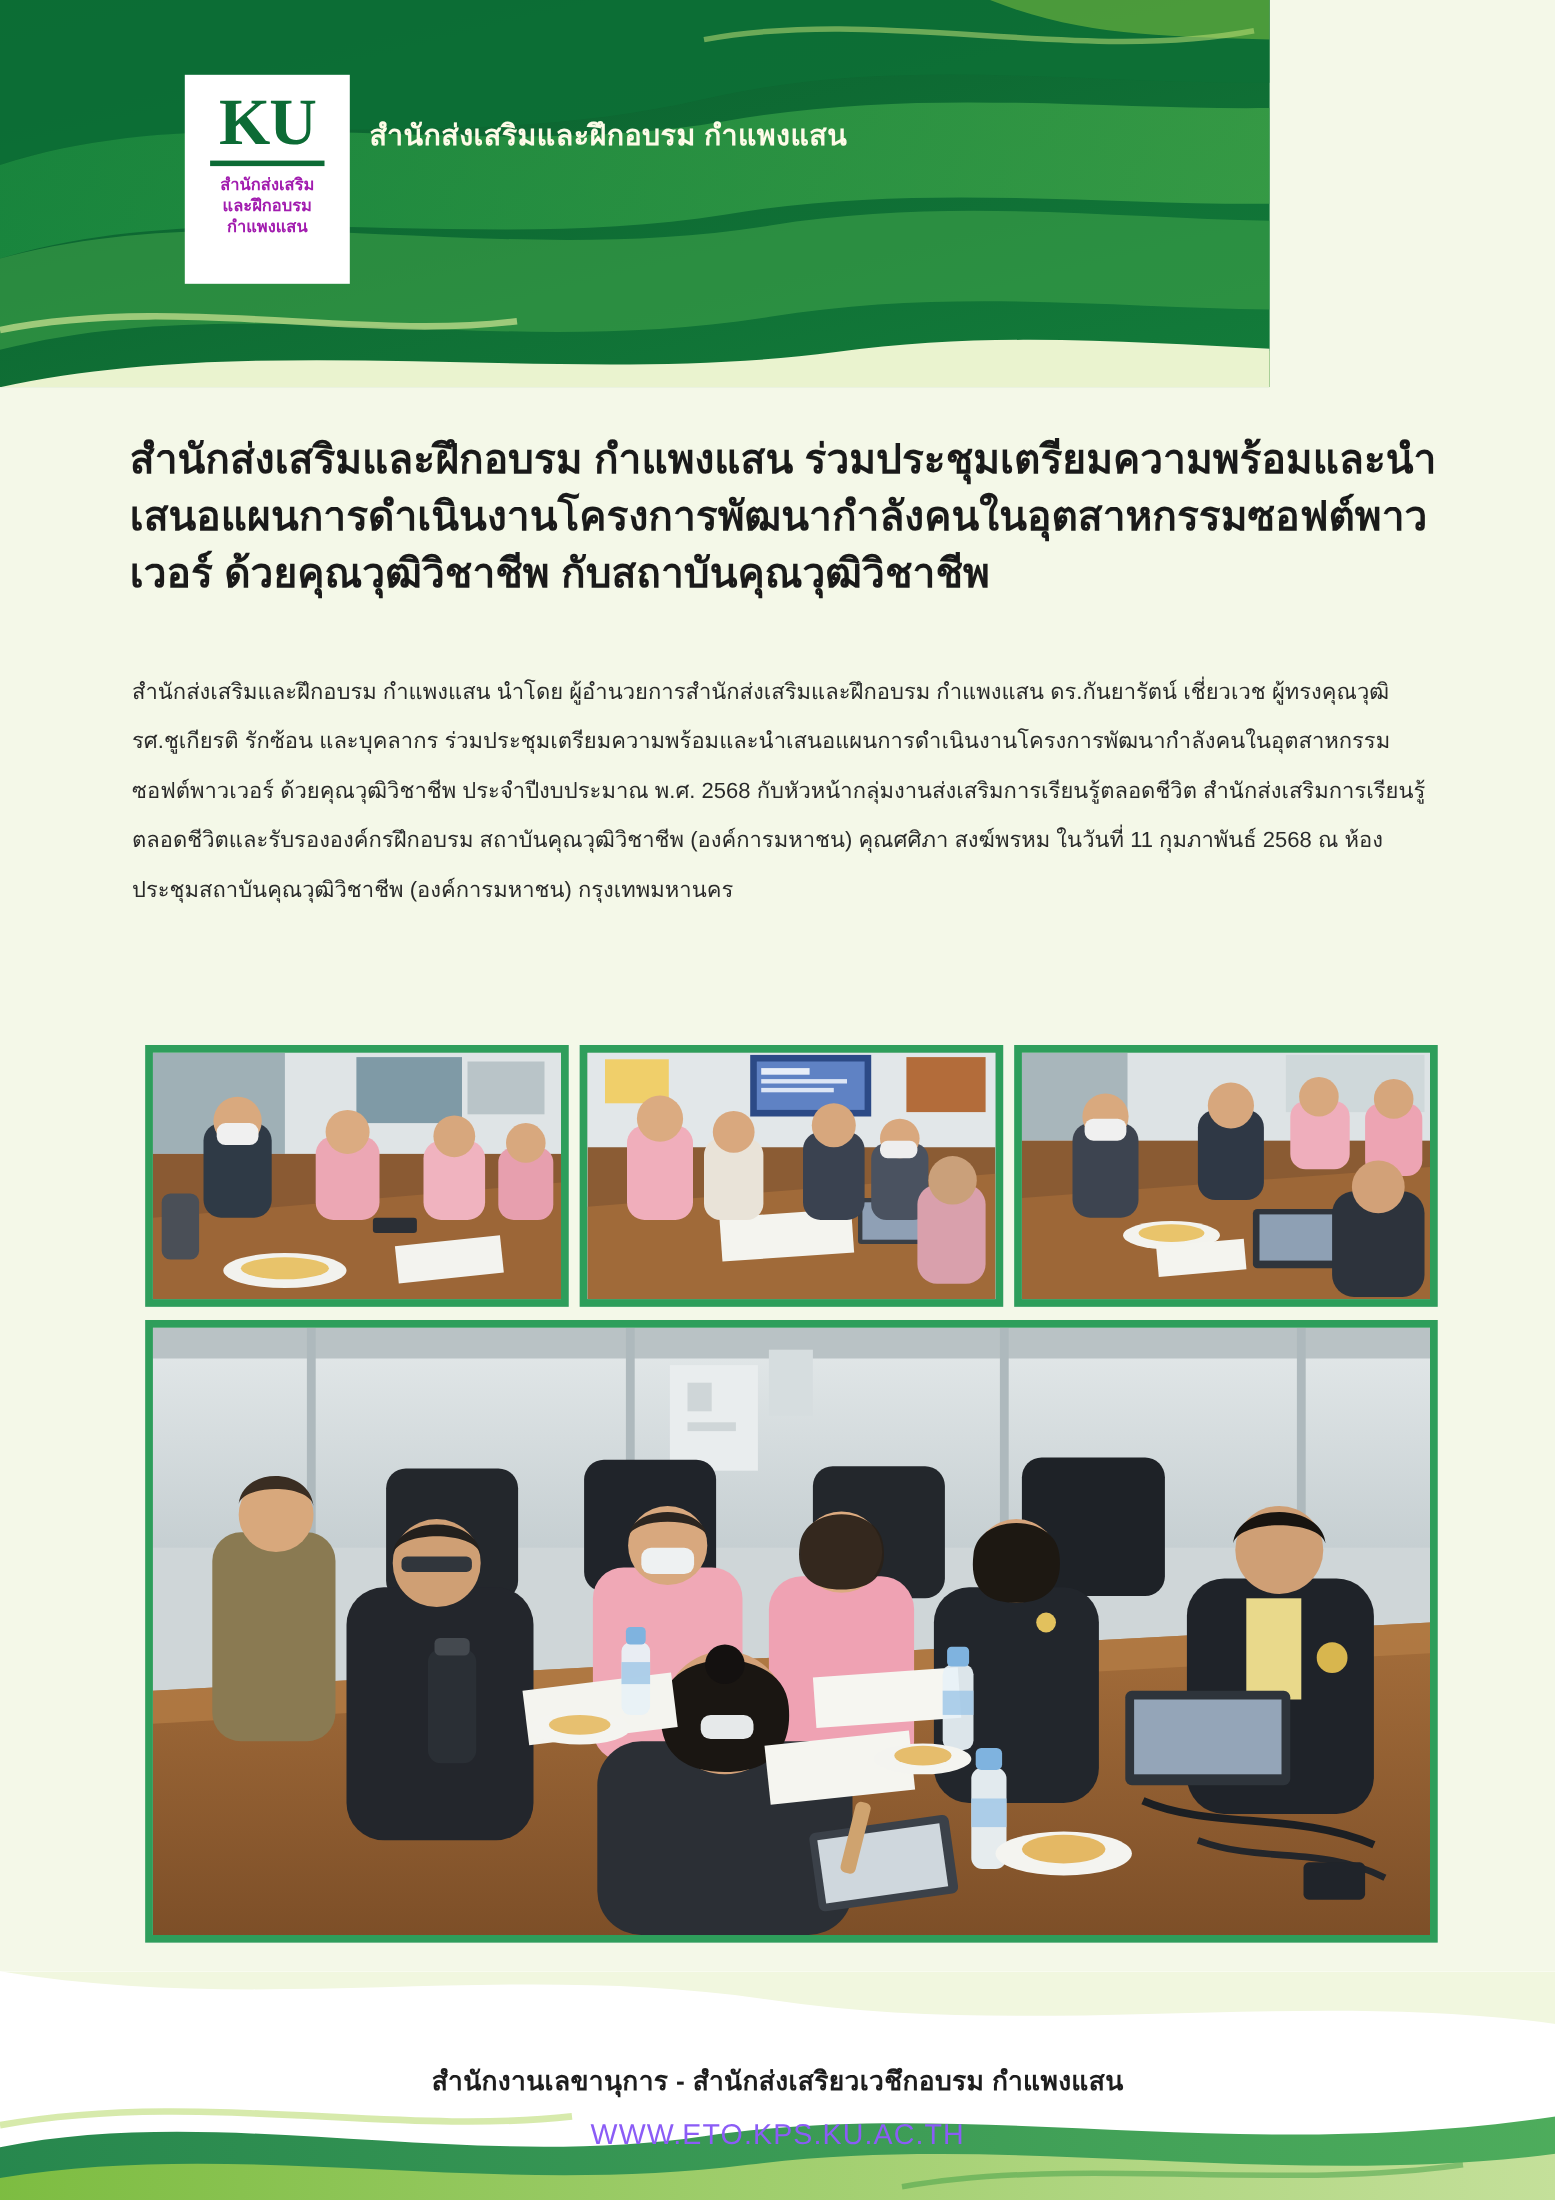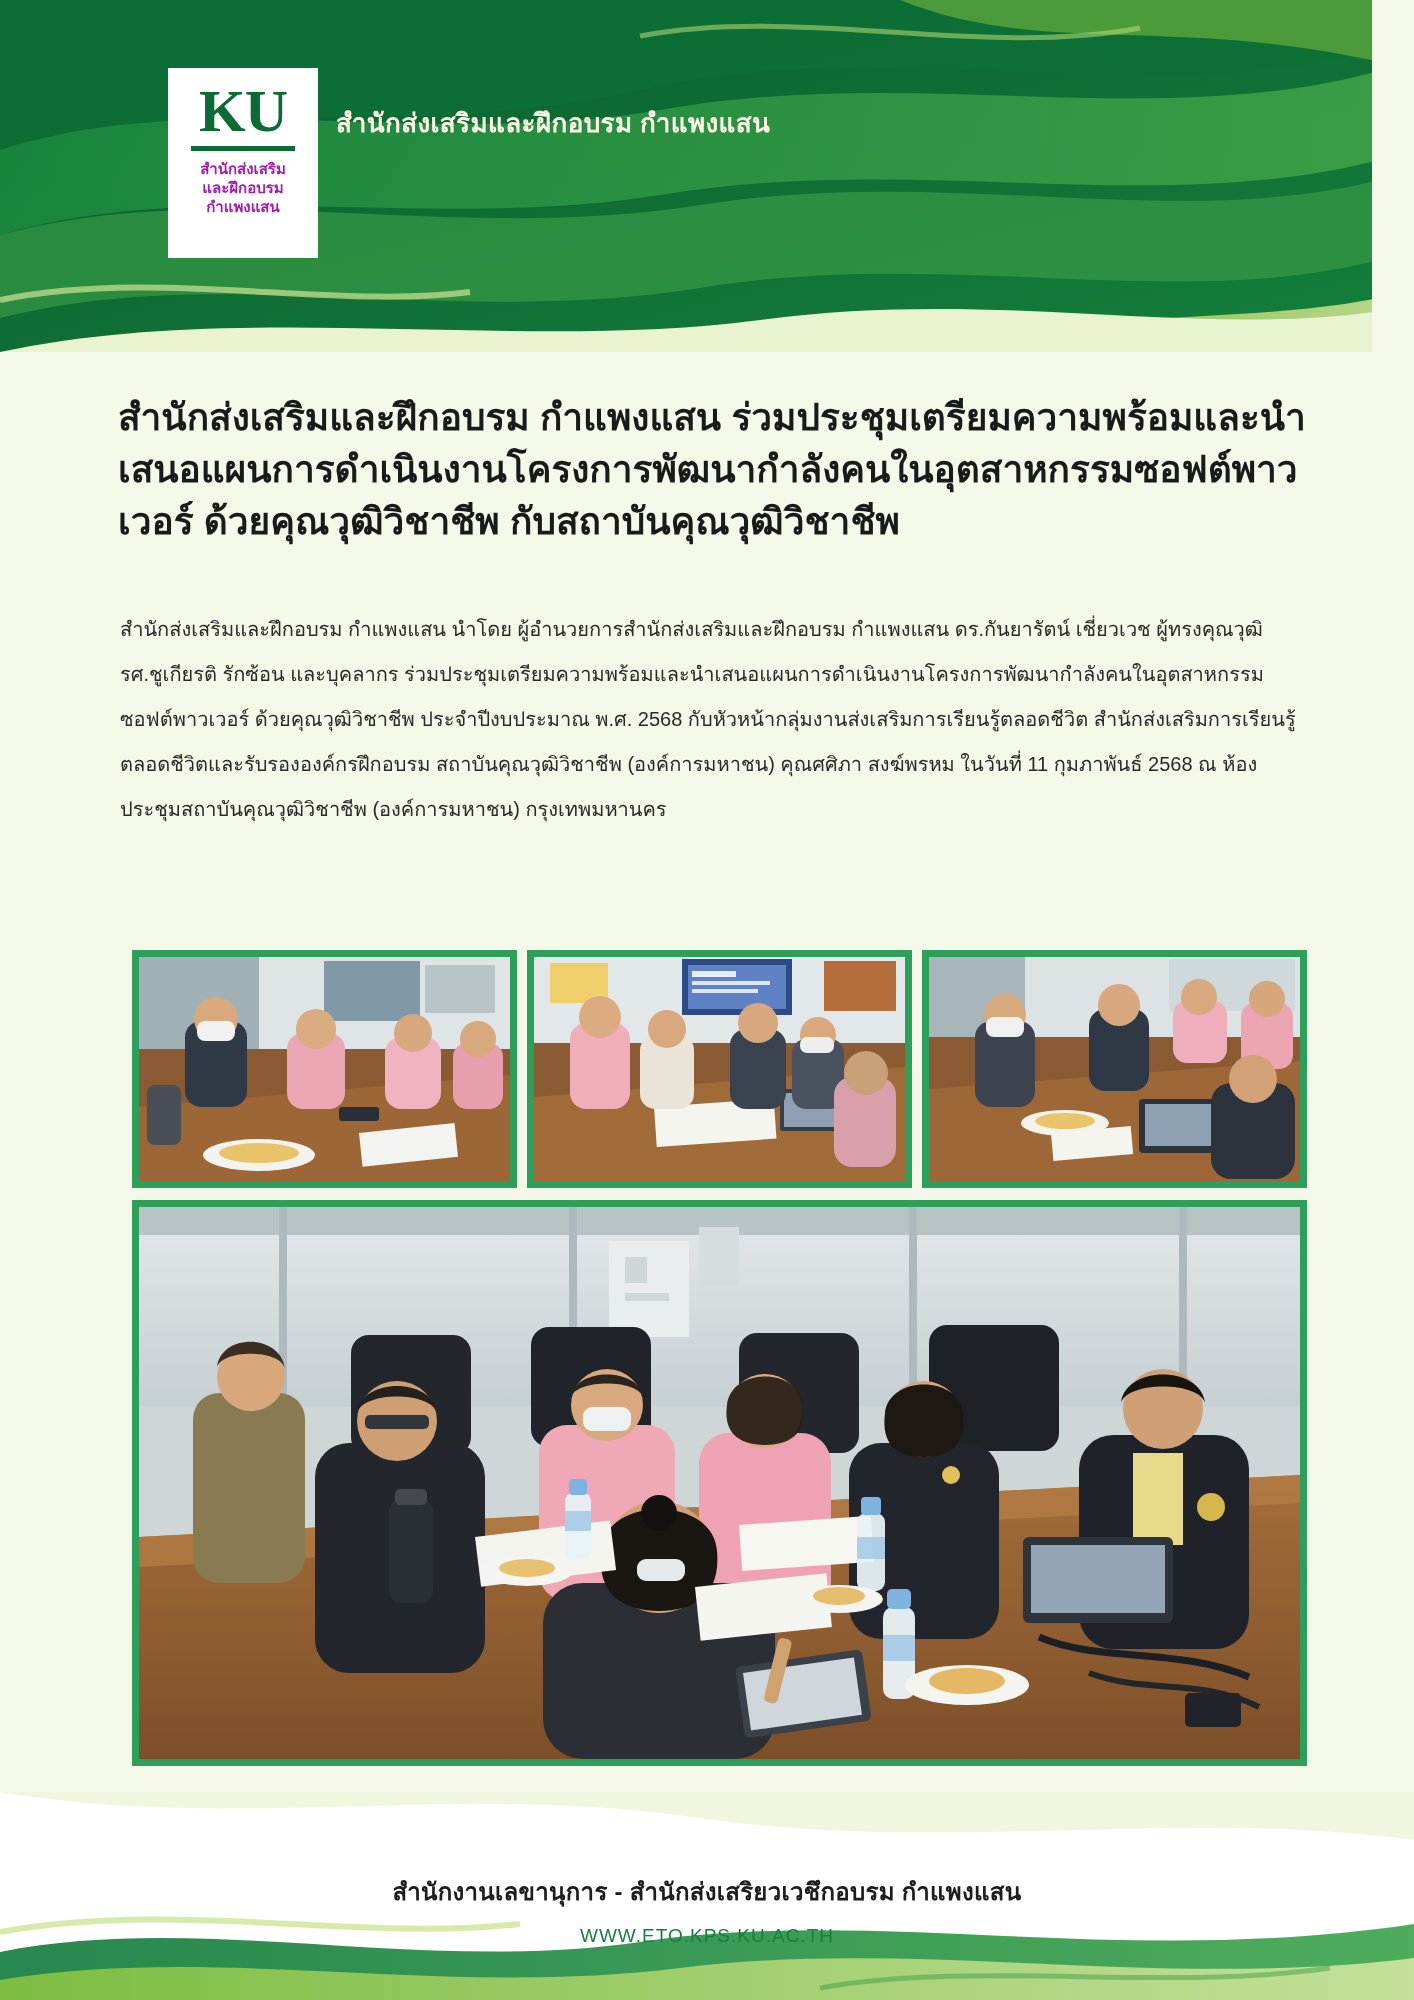--- a/index.html
+++ b/index.html
@@ -16,21 +16,21 @@
     width: 1414px;
     height: 2000px;
     overflow: hidden;
     background: #f4f8e8;
   }
 
   
   .header {
     position: absolute;
     left: 0; top: 0;
-    width: 1372px;
+    width: 1154px;
     height: 352px;
     overflow: hidden;
     background: #0f7a3d;
   }
   .header svg { position: absolute; left: 0; top: 0; }
 
   .logo-block {
     position: absolute;
     left: 168px;
     top: 68px;
@@ -154,22 +154,22 @@
     width: 1414px;
     text-align: center;
   }
   .footer-line1 {
     font-size: 24px;
     font-weight: bold;
     color: #1d1d1d;
     letter-spacing: 0.3px;
   }
   .footer-line2 {
-    font-size: 19px;
-    color: #15803d;
+    font-size: 26px;
+    color: #8b5cf6;
     margin-top: 14px;
     letter-spacing: 1px;
   }
 </style>
 </head>
 <body>
 
 <div class="page">
 
   <div class="header">

